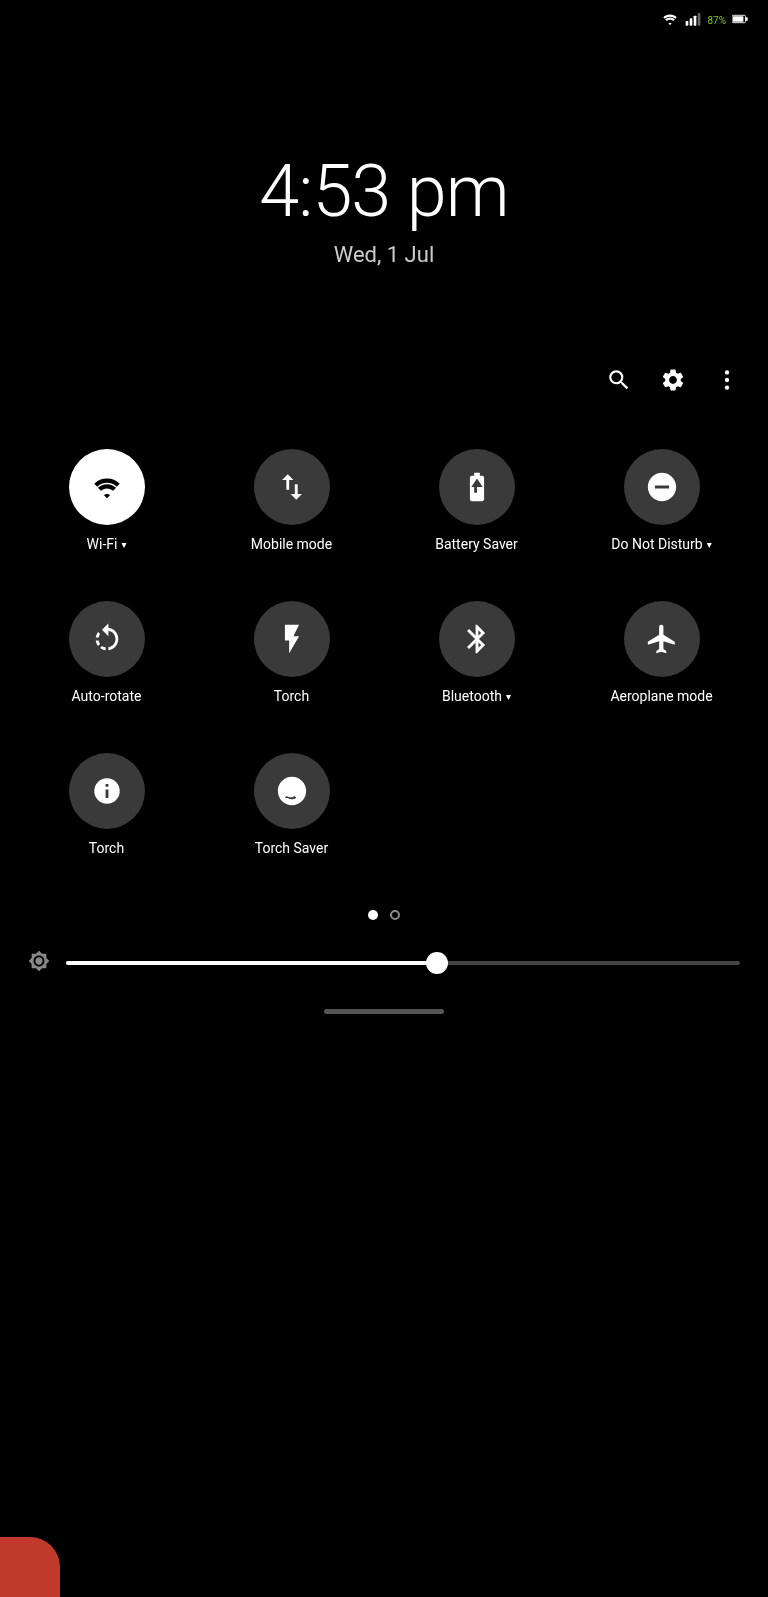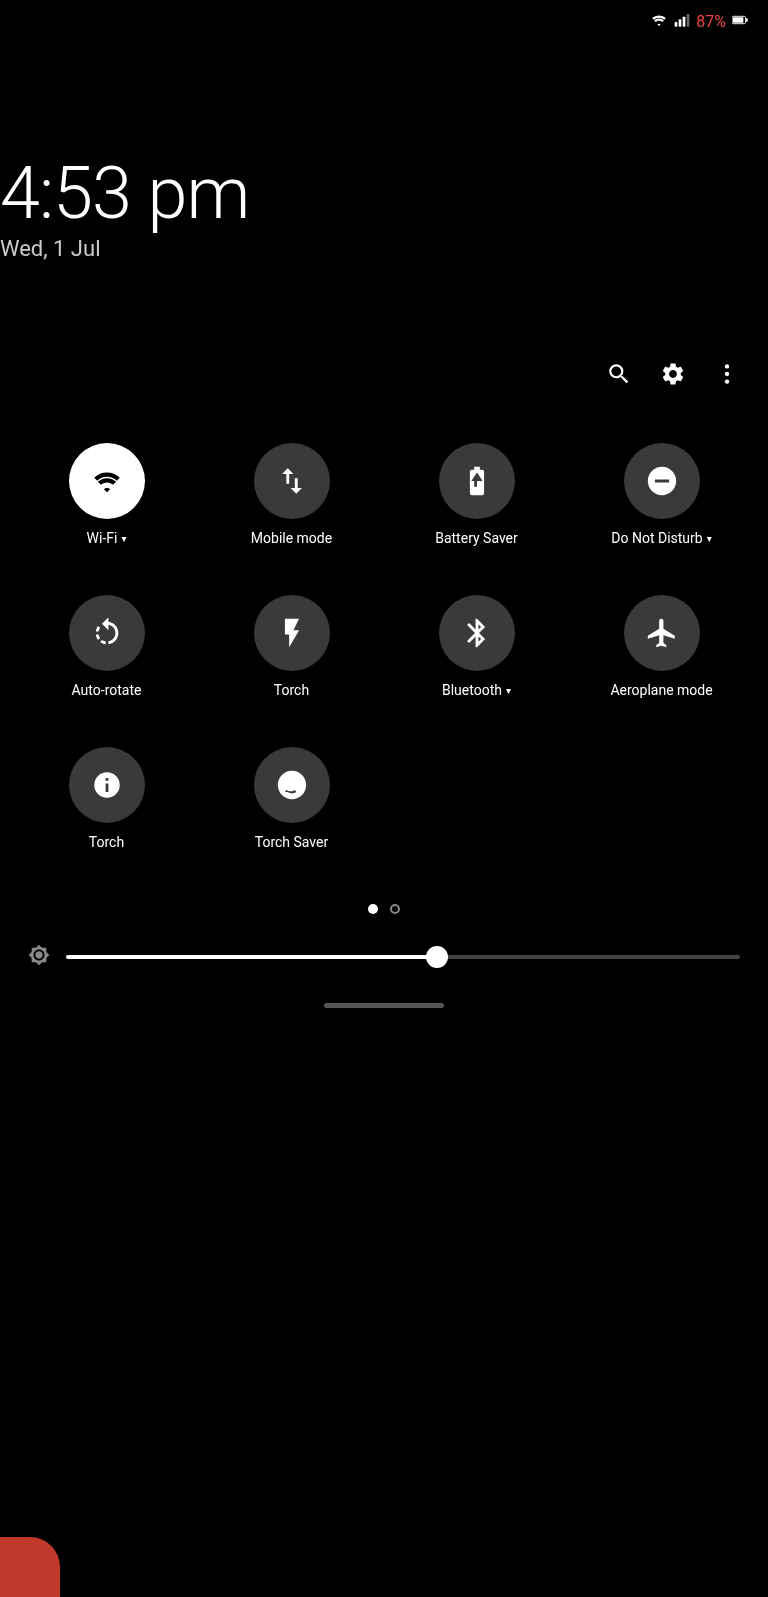--- a/index.html
+++ b/index.html
@@ -24,42 +24,43 @@
     }
 
     .status-icons {
       display: flex;
       align-items: center;
       gap: 6px;
       font-size: 14px;
     }
 
     .battery-text {
-      font-size: 16px;
-      color: #ef4444;
+      font-size: 10px;
+      color: #84cc16;
     }
 
     
     .clock-area {
       display: flex;
       flex-direction: column;
+      align-items: center;
       margin-top: 120px;
     }
 
     .clock-time {
       font-size: 72px;
       font-weight: 300;
       letter-spacing: -1px;
     }
 
     .clock-date {
       font-size: 22px;
       font-weight: 400;
       color: #ccc;
-      margin-top: 0;
+      margin-top: 8px;
     }
 
     
     .qs-toolbar {
       display: flex;
       justify-content: flex-end;
       align-items: center;
       padding: 0 28px;
       margin-top: 100px;
       gap: 28px;

